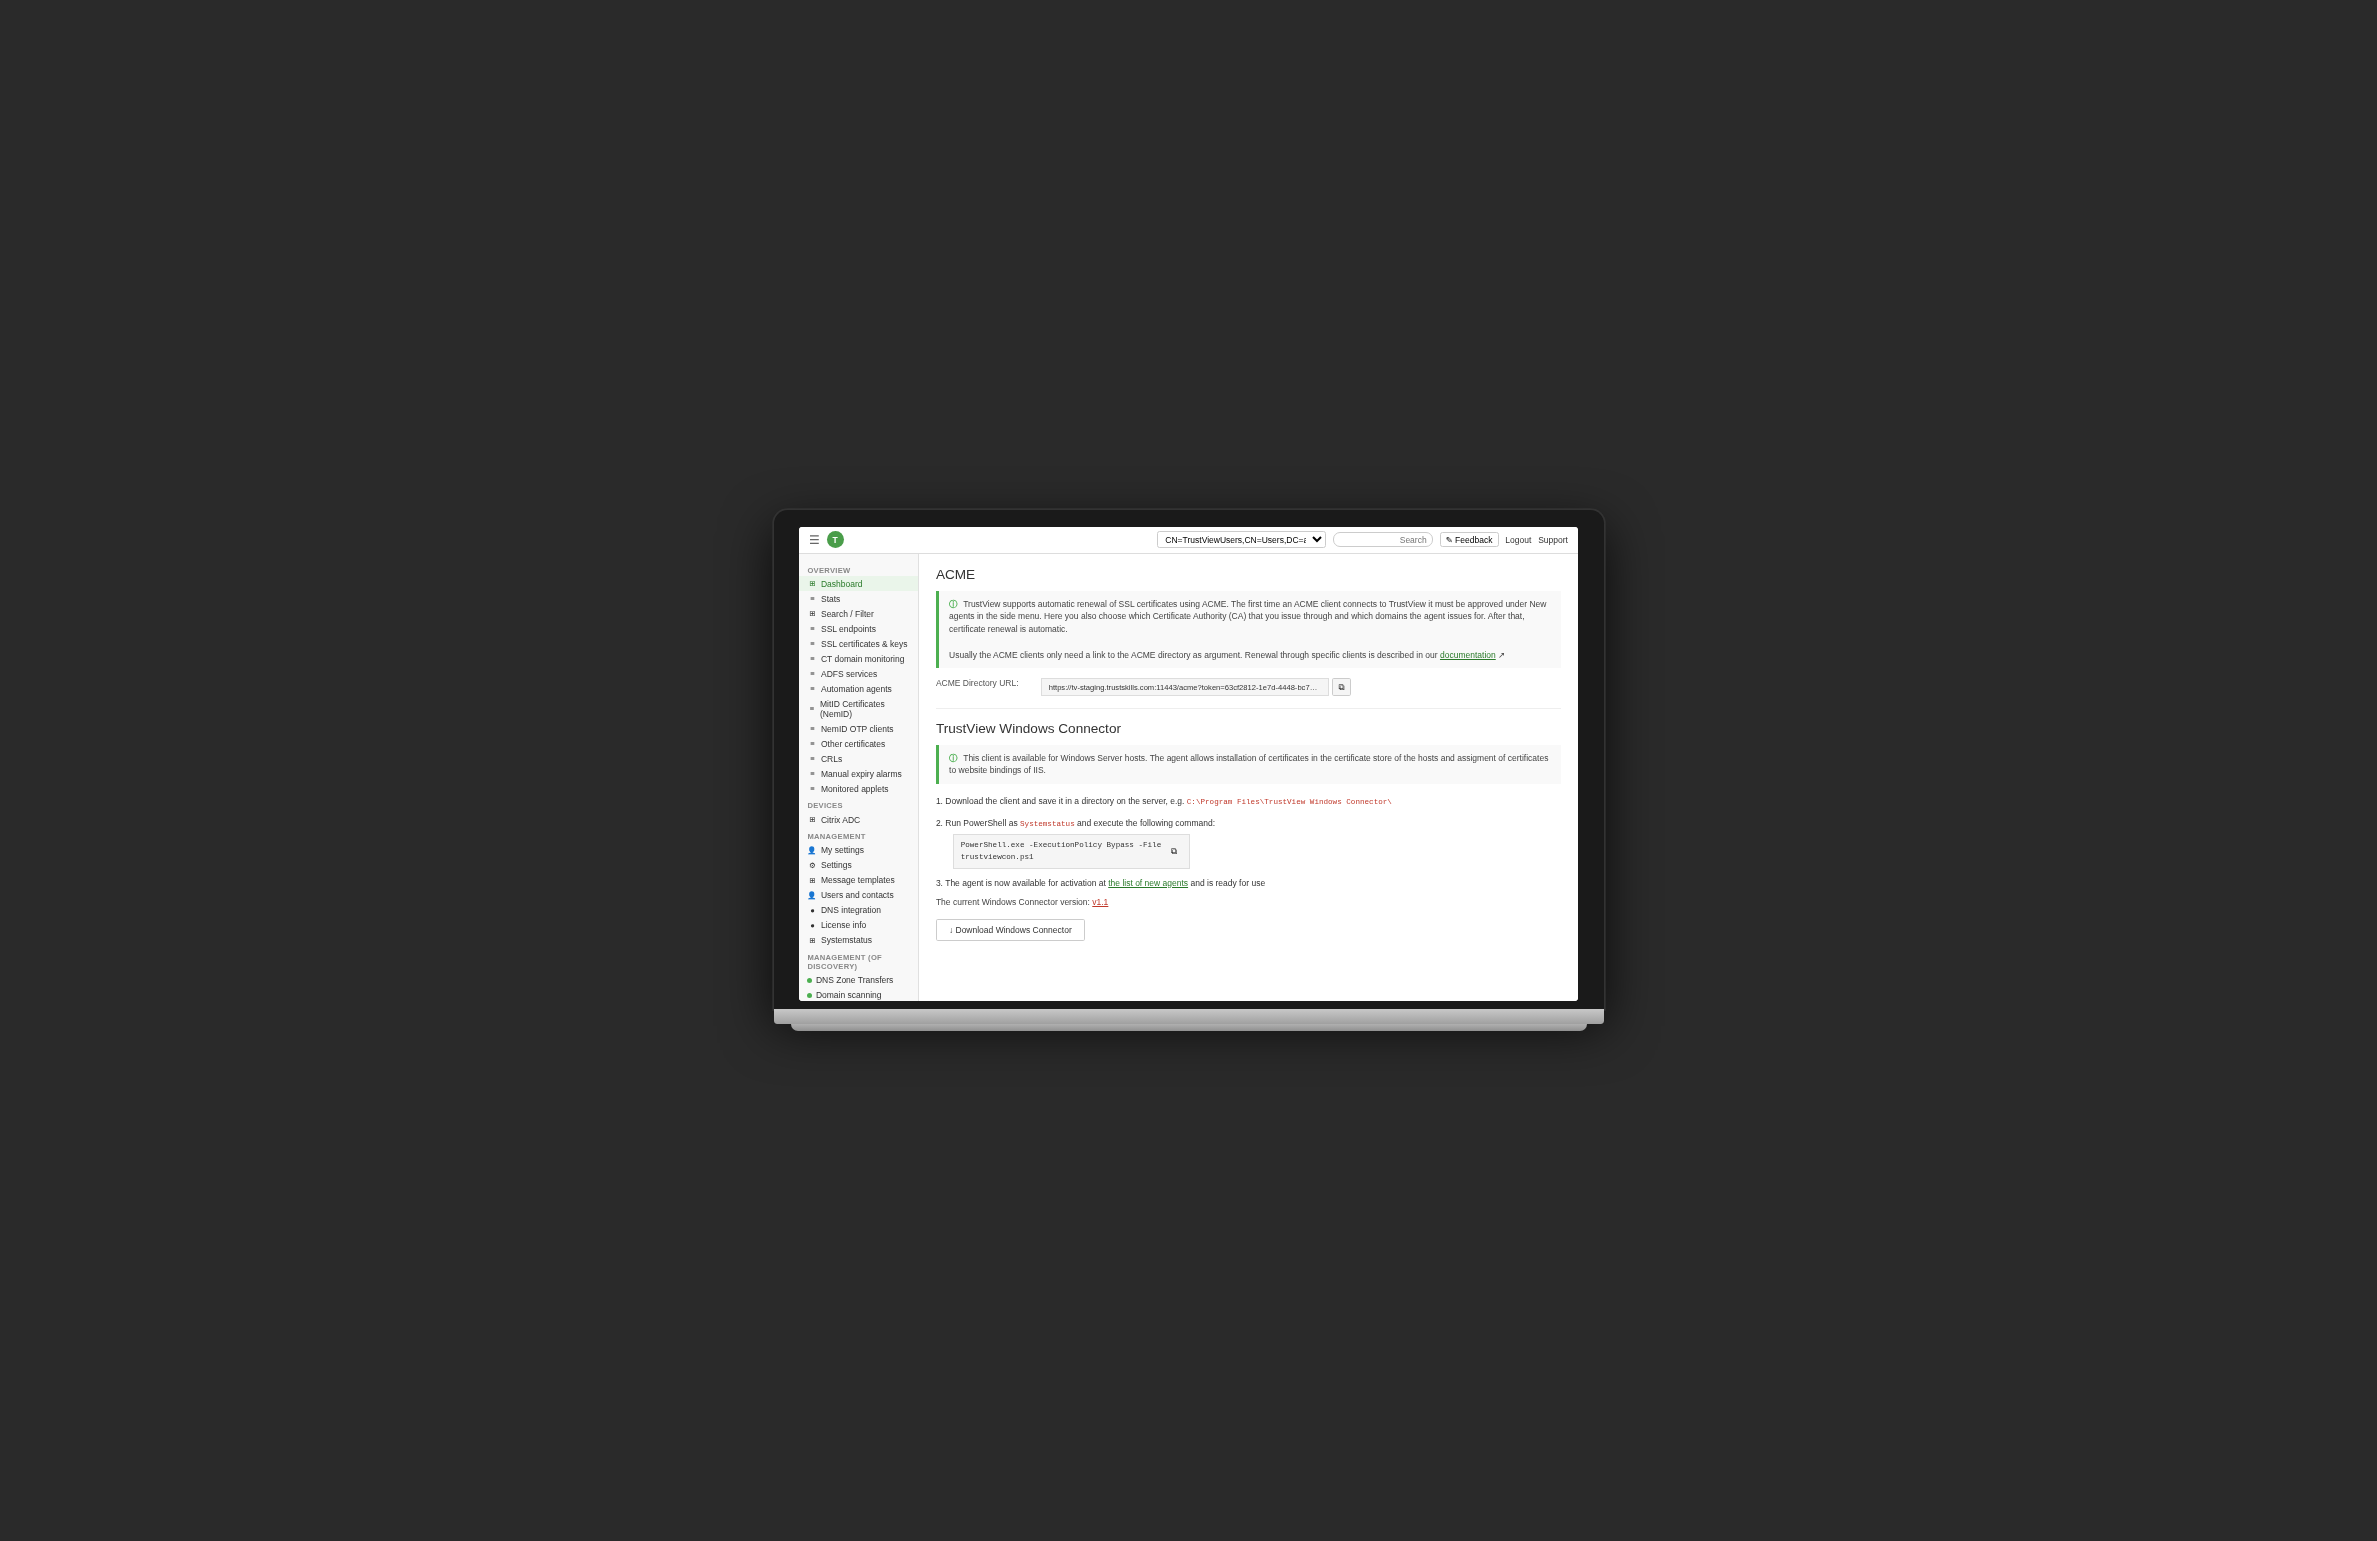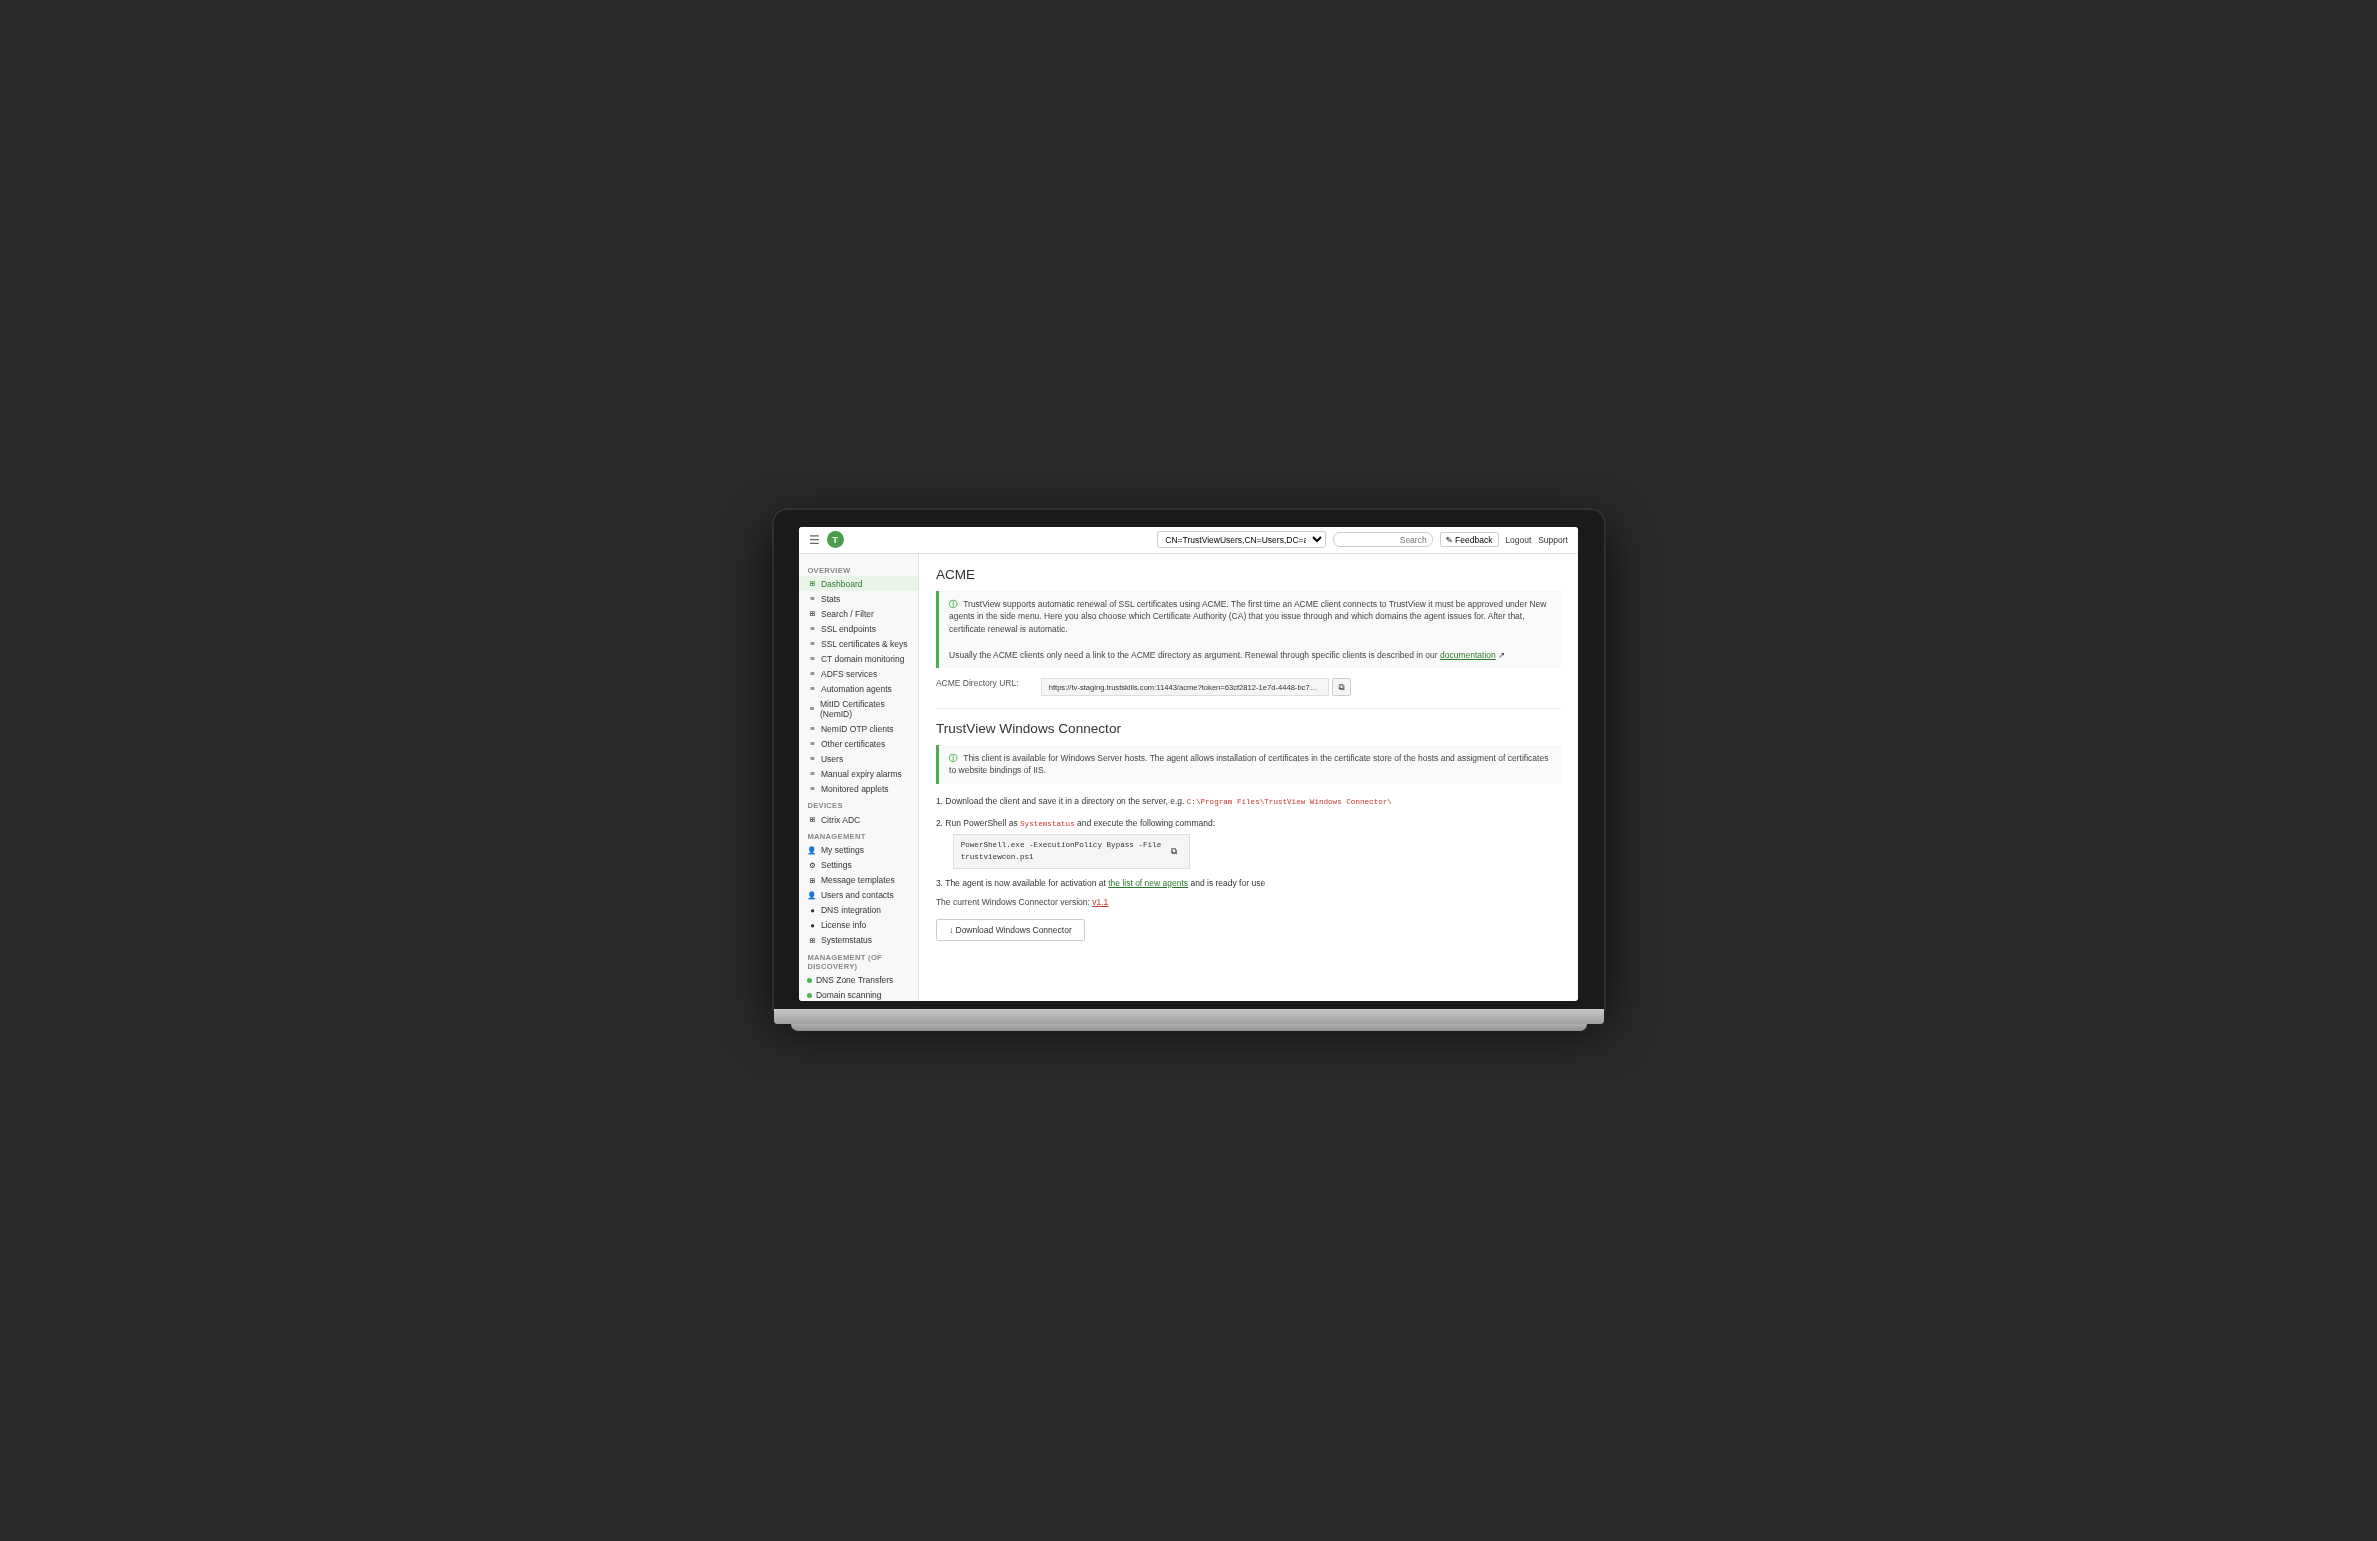--- a/index.html
+++ b/index.html
@@ -376,21 +376,21 @@
             <div class="sidebar-item">
               <span class="sidebar-item-icon">≡</span>
               <span>NemID OTP clients</span>
             </div>
             <div class="sidebar-item">
               <span class="sidebar-item-icon">≡</span>
               <span>Other certificates</span>
             </div>
             <div class="sidebar-item">
               <span class="sidebar-item-icon">≡</span>
-              <span>Users</span>
+              <span>CRLs</span>
             </div>
             <div class="sidebar-item">
               <span class="sidebar-item-icon">≡</span>
               <span>Manual expiry alarms</span>
             </div>
             <div class="sidebar-item">
               <span class="sidebar-item-icon">≡</span>
               <span>Monitored applets</span>
             </div>
 

